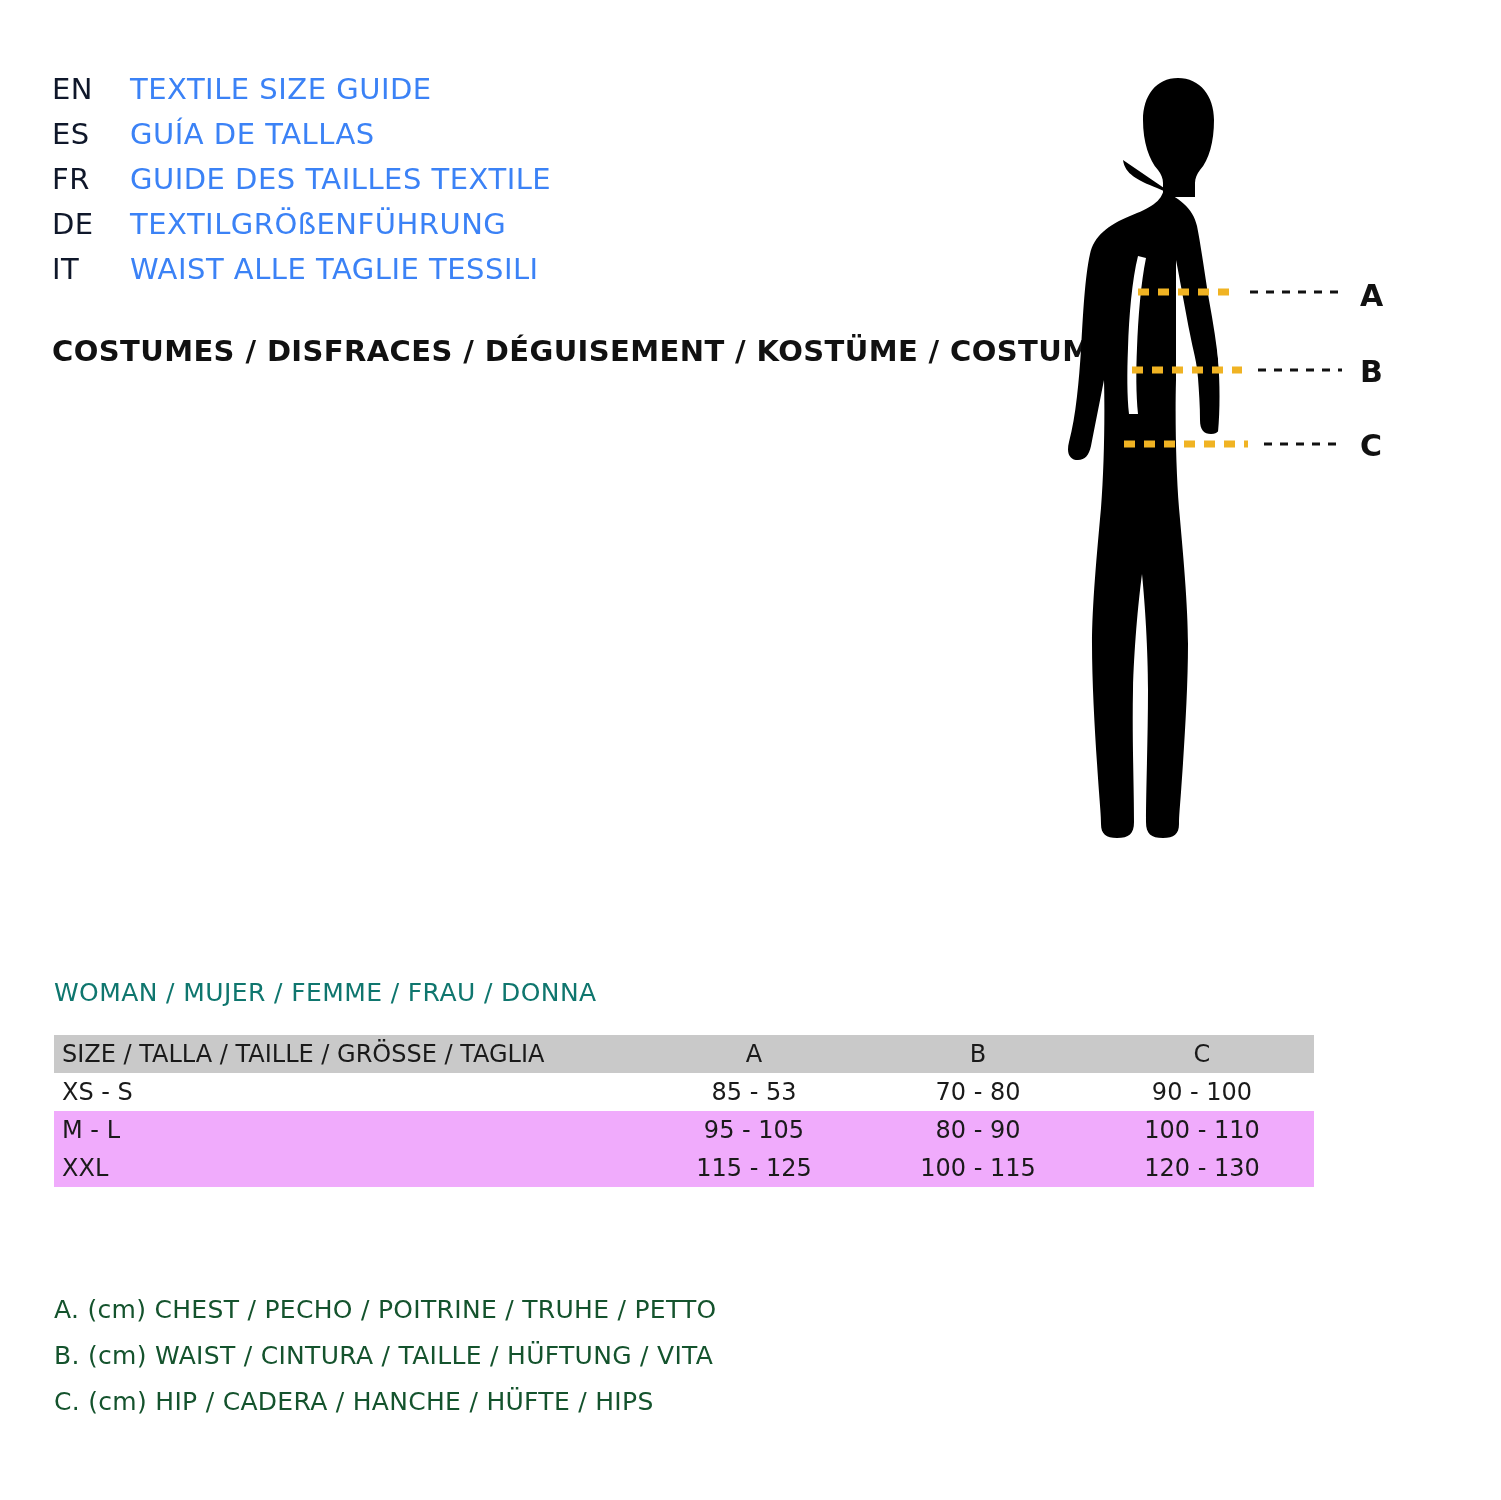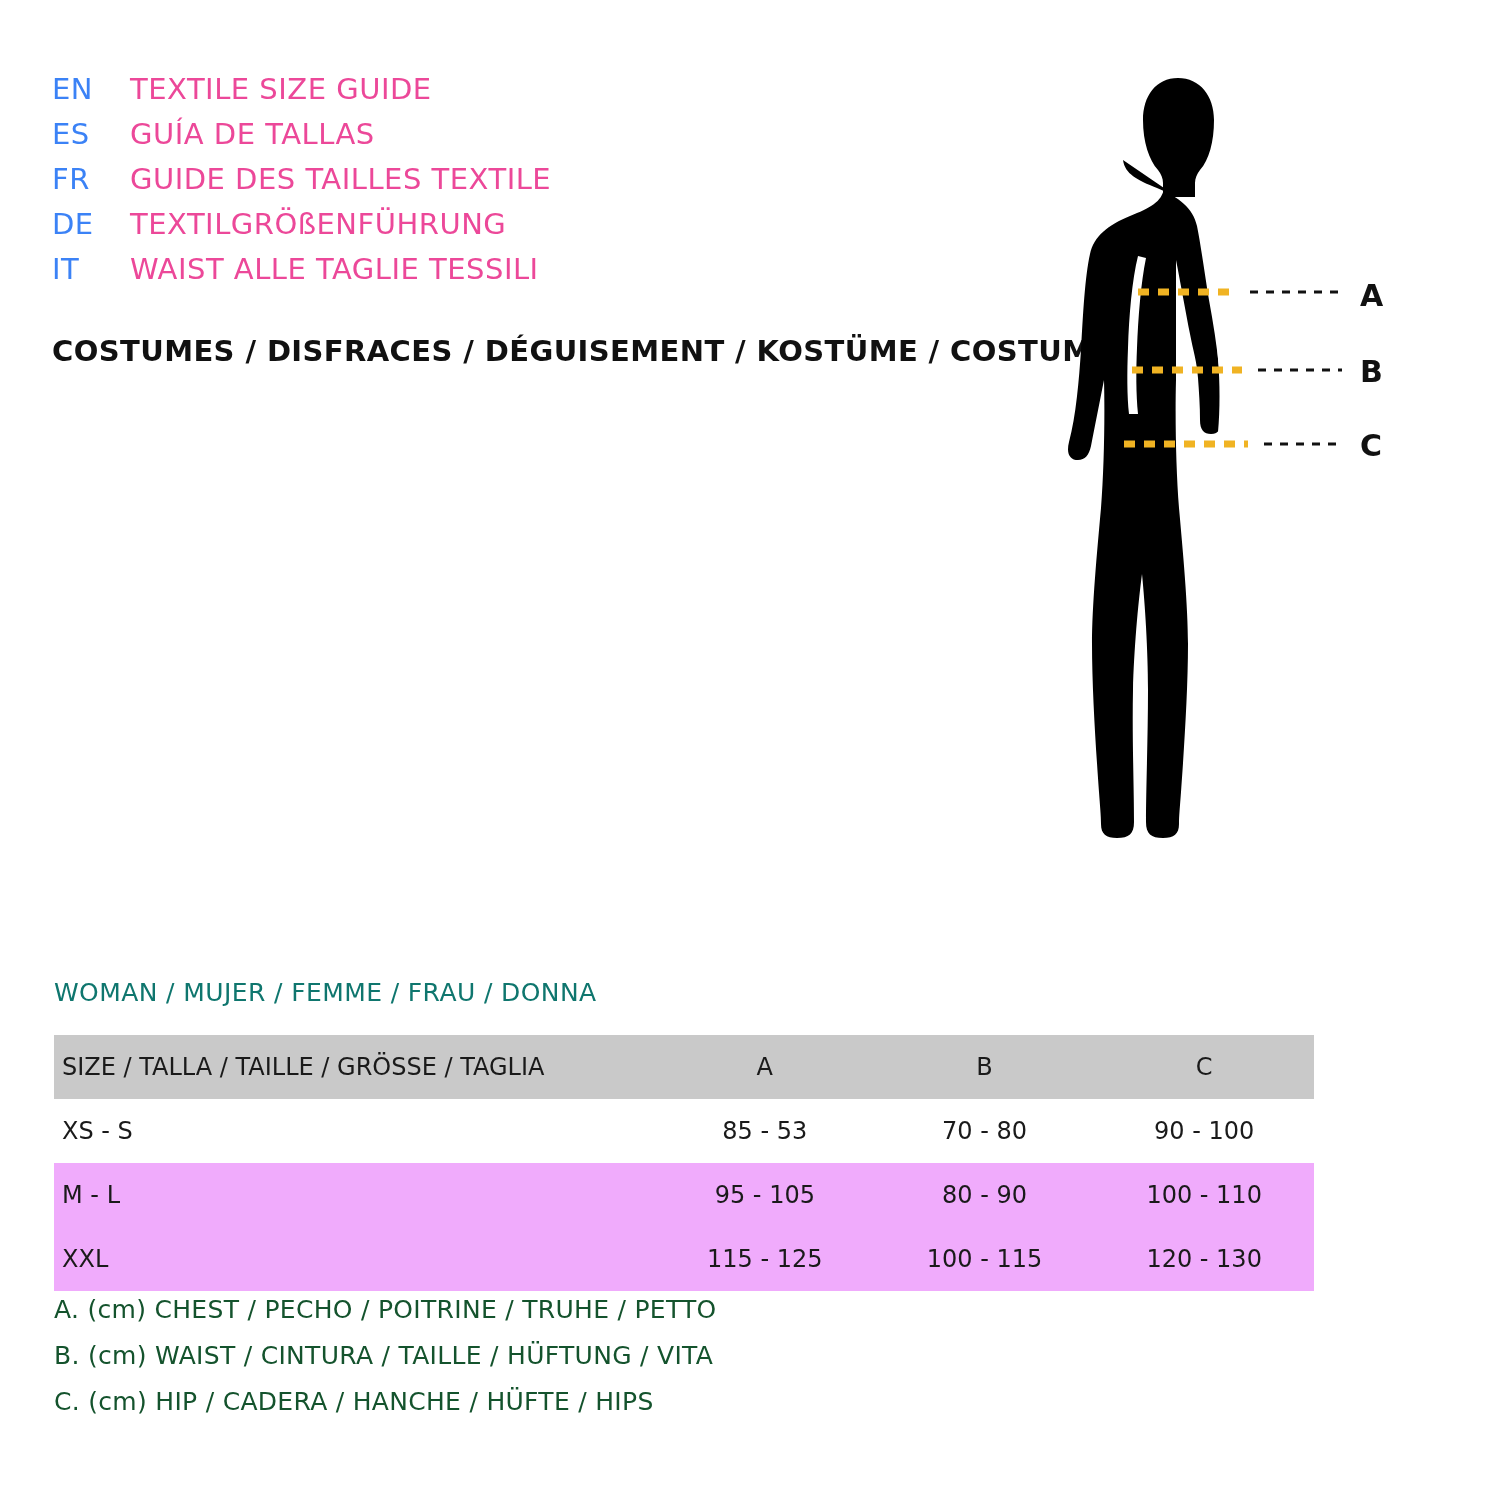--- a/index.html
+++ b/index.html
@@ -25,26 +25,26 @@
   }
   .lang-row {
     display: flex;
     align-items: baseline;
     height: 45px;
   }
   .lang-code {
     width: 78px;
     font-size: 29px;
     letter-spacing: 0.5px;
-    color: #3b82f6;
+    color: #0f172a;
   }
   .lang-text {
     font-size: 29px;
     letter-spacing: 0.5px;
-    color: #ec4899;
+    color: #3b82f6;
   }
   .costumes-line {
     position: absolute;
     left: 52px;
     top: 334px;
     font-size: 29px;
     font-weight: bold;
     letter-spacing: 0.4px;
     color: #111111;
   }
@@ -85,21 +85,21 @@
     position: absolute;
     left: 54px;
     top: 1035px;
     width: 1260px;
     border-collapse: collapse;
     font-size: 24px;
     color: #1a1a1a;
   }
   table.size-table th,
   table.size-table td {
-    padding: 13px;
+    padding: 0;
     height: 38px;
     font-weight: normal;
     text-align: center;
     vertical-align: middle;
   }
   table.size-table th.first,
   table.size-table td.first {
     text-align: left;
     padding-left: 8px;
     width: 580px;

